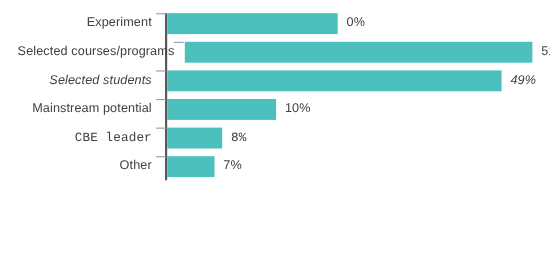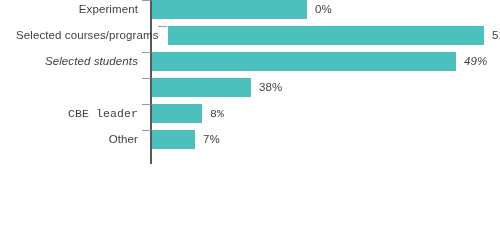--- a/index.html
+++ b/index.html
@@ -13,21 +13,21 @@
   #chart-root {
     position: relative;
     width: 500px;
     height: 164px;
     background: #ffffff;
     overflow: hidden;
   }
   .plot-area {
     position: absolute;
     left: 0;
-    top: 0;
+    top: 12px;
     width: 444px;
     height: 164px;
   }
   .axis-line {
     position: absolute;
     left: 150px;
     top: 0px;
     width: 2px;
     height: 164px;
     background: #58595B;
@@ -99,22 +99,23 @@
 
     <div class="row" style="top:52px;font-style:italic;">
       <div class="tick"></div>
       <div class="cat-label">Selected students</div>
       <div class="bar" style="width:304px;"></div>
       <div class="value-label" style="left:464px;text-align:center;">49%</div>
     </div>
 
     <div class="row" style="top:78px;">
       <div class="tick"></div>
+      <div class="cat-label">Mainstream potential</div>
       <div class="bar" style="width:99px;"></div>
-      <div class="value-label" style="left:259px;">38%</div>
+      <div class="value-label" style="left:259px;">10%</div>
     </div>
 
     <div class="row" style="top:104px;font-family:Liberation Mono, monospace;">
       <div class="tick"></div>
       <div class="cat-label">CBE leader</div>
       <div class="bar" style="width:50px;"></div>
       <div class="value-label" style="left:210px;">8%</div>
     </div>
 
     <div class="row" style="top:130px;">

